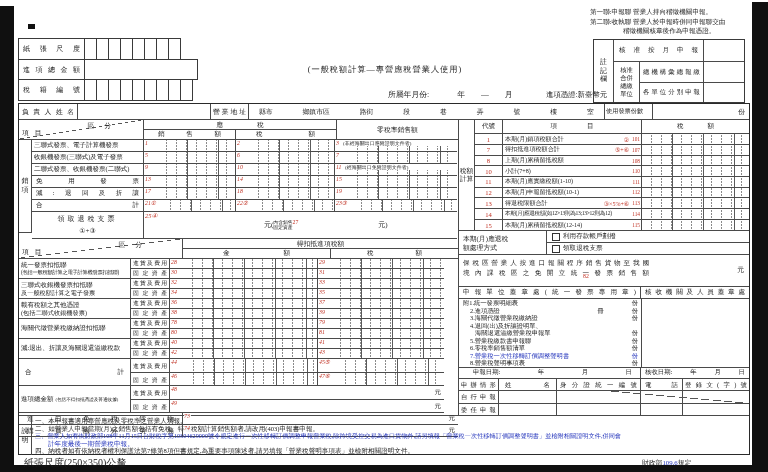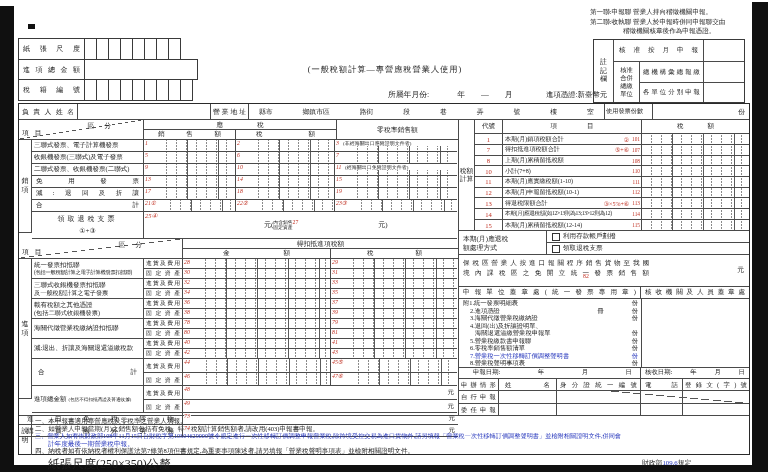--- a/index.html
+++ b/index.html
@@ -289,23 +289,20 @@
           <div class="col" style="flex:1;">
             <div class="c bB ctr jsp" style="height:10px;font-size:6.8px;padding:0 30px;">得扣抵進項稅額</div>
             <div class="fr" style="height:9px;">
               <div class="c bR jsp" style="width:148px;font-size:6.6px;padding:0 40px;">金額</div>
               <div class="c jsp" style="flex:1;font-size:6.6px;padding:0 36px;">稅額</div>
             </div>
           </div>
         </div>
 
         <div class="fr">
-          <div class="c bR vlab bB" style="width:13px;height:140px;">
-              <span>進項</span>
-            </div>
           <div class="col" style="width:425px;">
 
             <div class="fr bB" style="height:19px;">
               <div class="c bR itm" style="width:112px;">
                   <span>統一發票扣抵聯</span>
                   <span class="sub2">(包括一般稅額計算之電子計算機發票扣抵聯)</span>
                 </div>
               <div class="col" style="flex:1;">
                 <div class="fr bB" style="height:9px;">
                   <div class="c bR jsp tiny" style="width:39px;padding:0 2px;">進貨及費用</div>
@@ -755,17 +752,17 @@
       <div class="col" style="flex:1;padding:1px 3px 0;">
         <div class="note-line">一、本申報書適用專營應稅及零稅率之營業人填報。</div>
         <div class="note-line">二、如營業人申報當期(月)之銷售額包括有免稅、特種稅額計算銷售額者,請改用(403)申報書申報。</div>
         <div class="note-line blue" style="font-size:6.2px;">三、營業人如有依財政部108年11月15日台財稅字第10804629000號令規定進行一次性移轉訂價調整申報營業稅,除跨境受控交易為進口貨物外,請另填報「營業稅一次性移轉訂價調整聲明書」並檢附相關證明文件,併同會</div>
         <div class="note-line blue" style="text-indent:13px;">計年度最後一期營業稅申報。</div>
         <div class="note-line">四、納稅者如有依納稅者權利保護法第7條第8項但書規定,為重要事項陳述者,請另填報「營業稅聲明事項表」並檢附相關證明文件。</div>
       </div>
     </div>
   </div>
 
-  <div class="abs" style="left:48px;top:456px;font-size:12px;">紙張尺度(250×350)公釐</div>
+  <div class="abs" style="left:24px;top:456px;font-size:10px;">紙張尺度(250×350)公釐</div>
   <div class="abs" style="left:642px;top:458px;font-size:6.8px;">
     <span>財政部</span><span class="blue">109.6</span><span>規定</span>
   </div>
 </div>
 
 </body></html>

